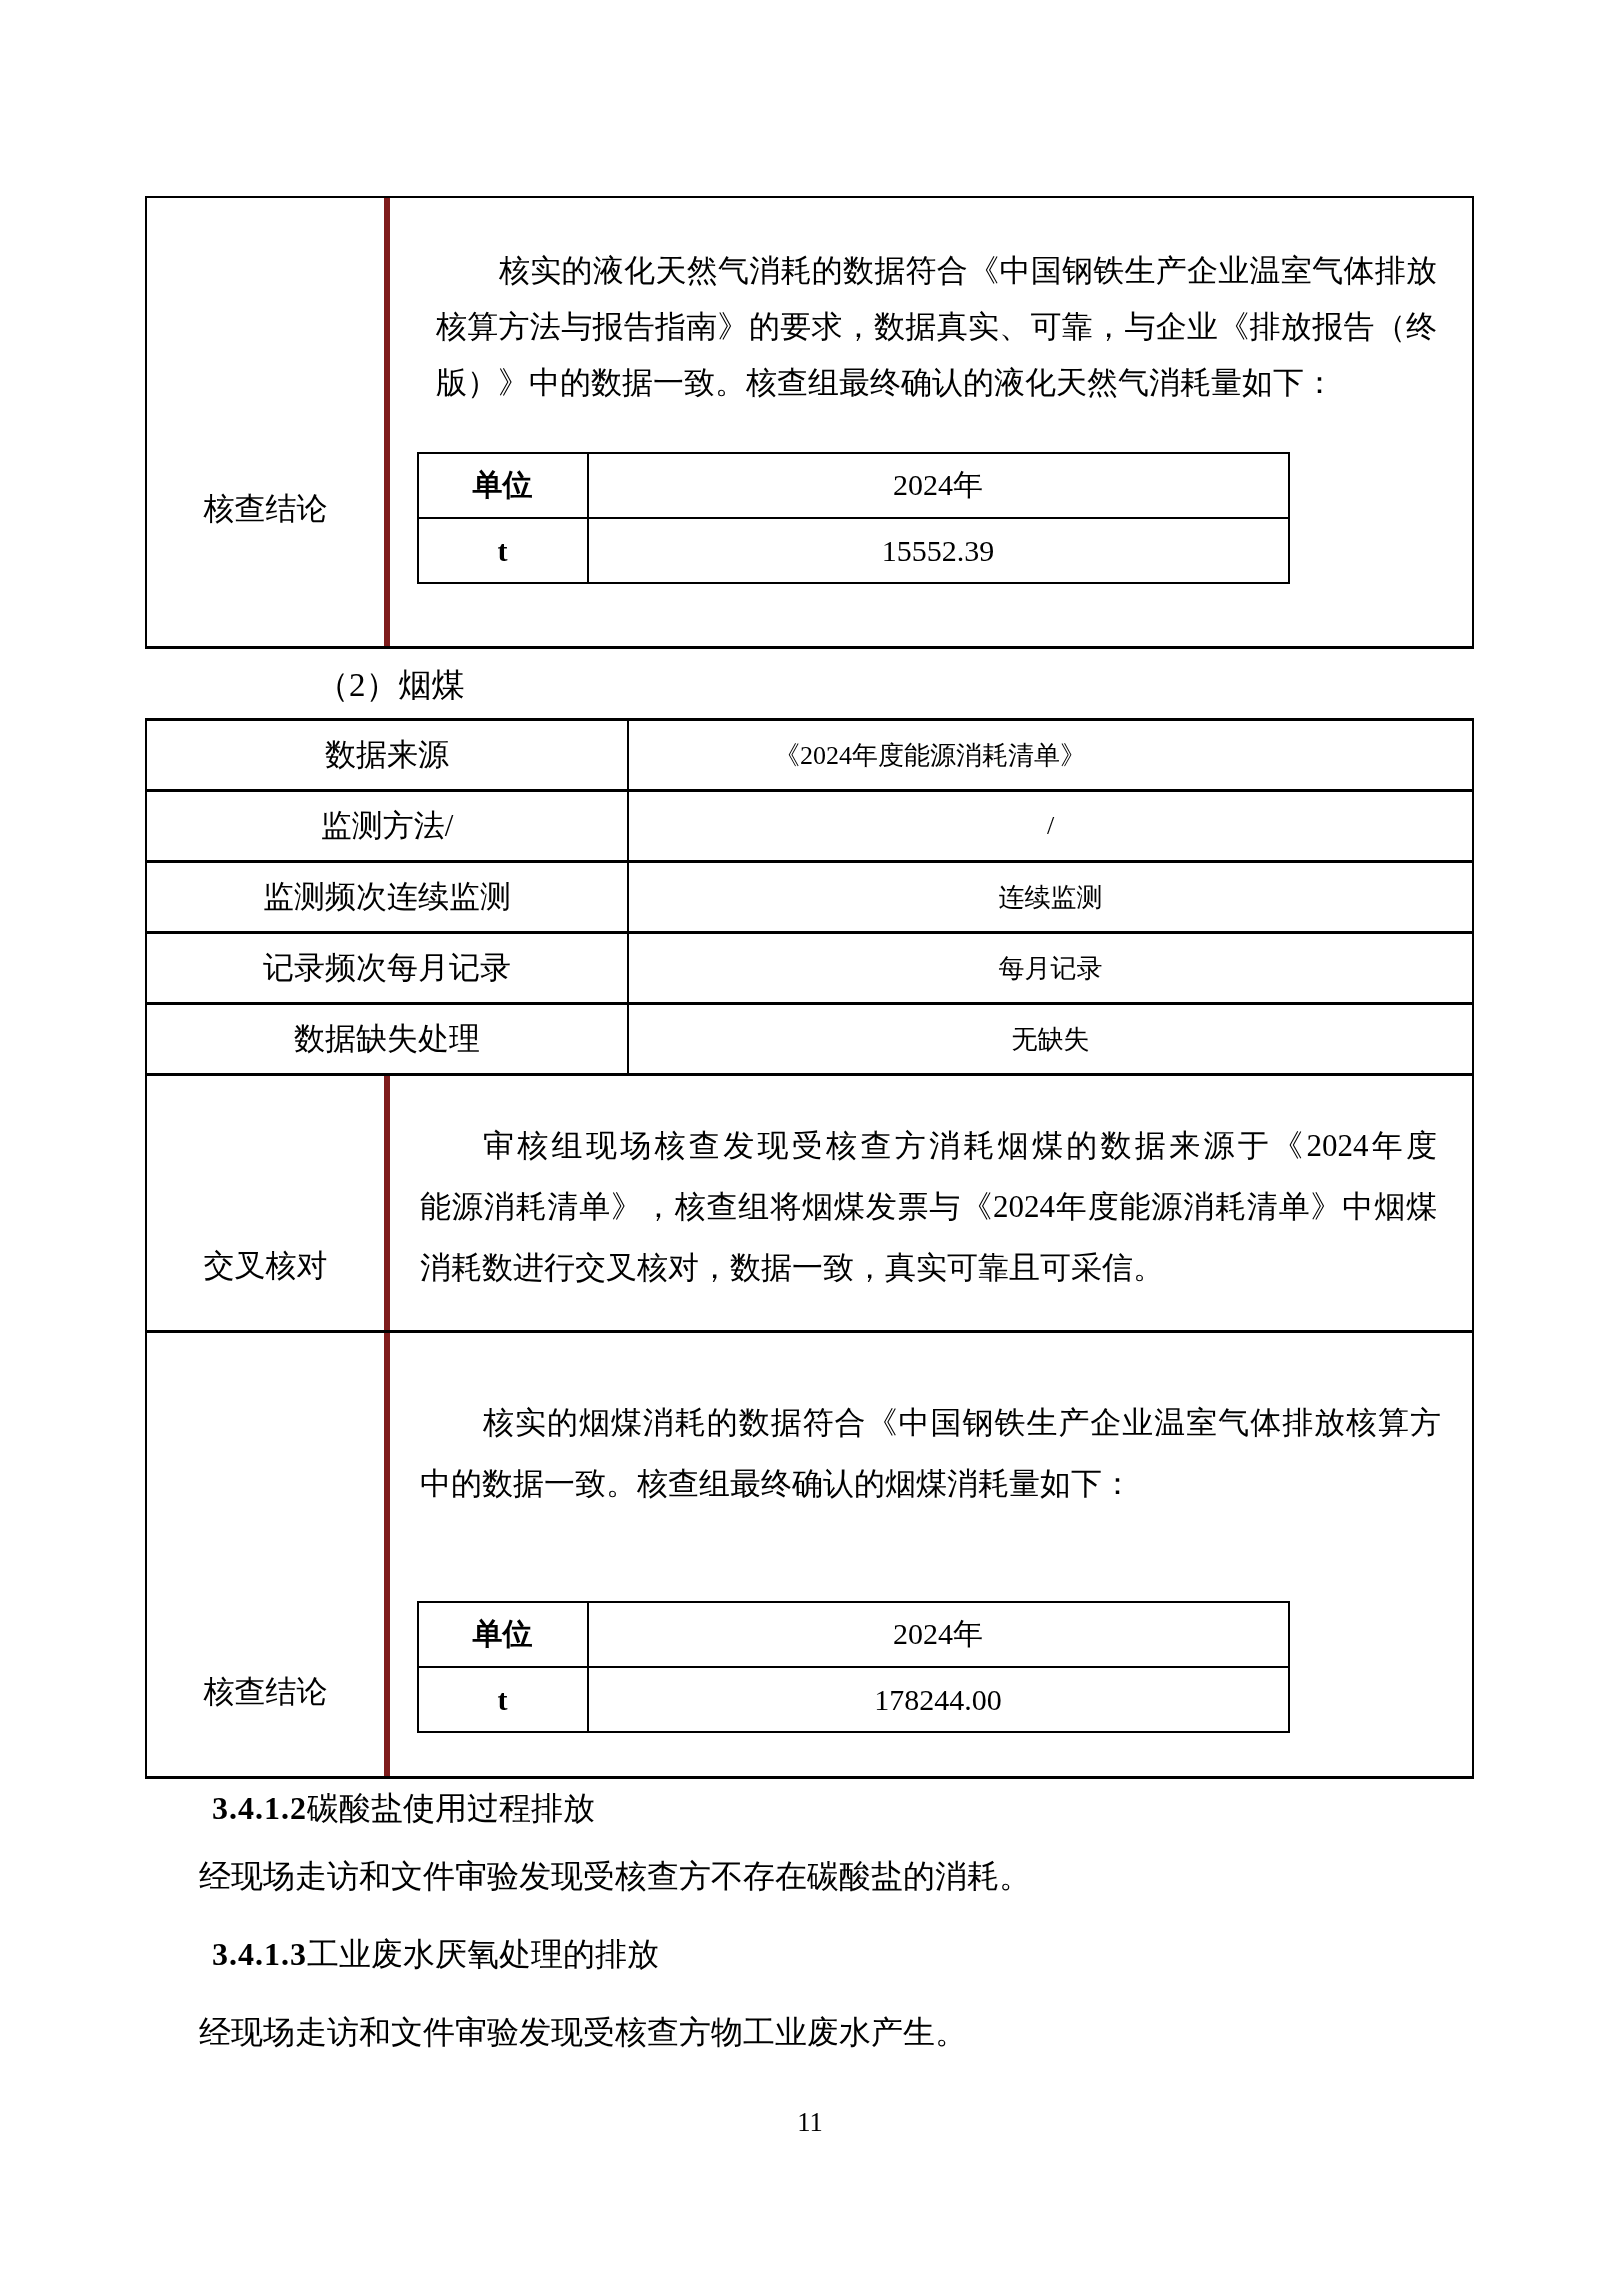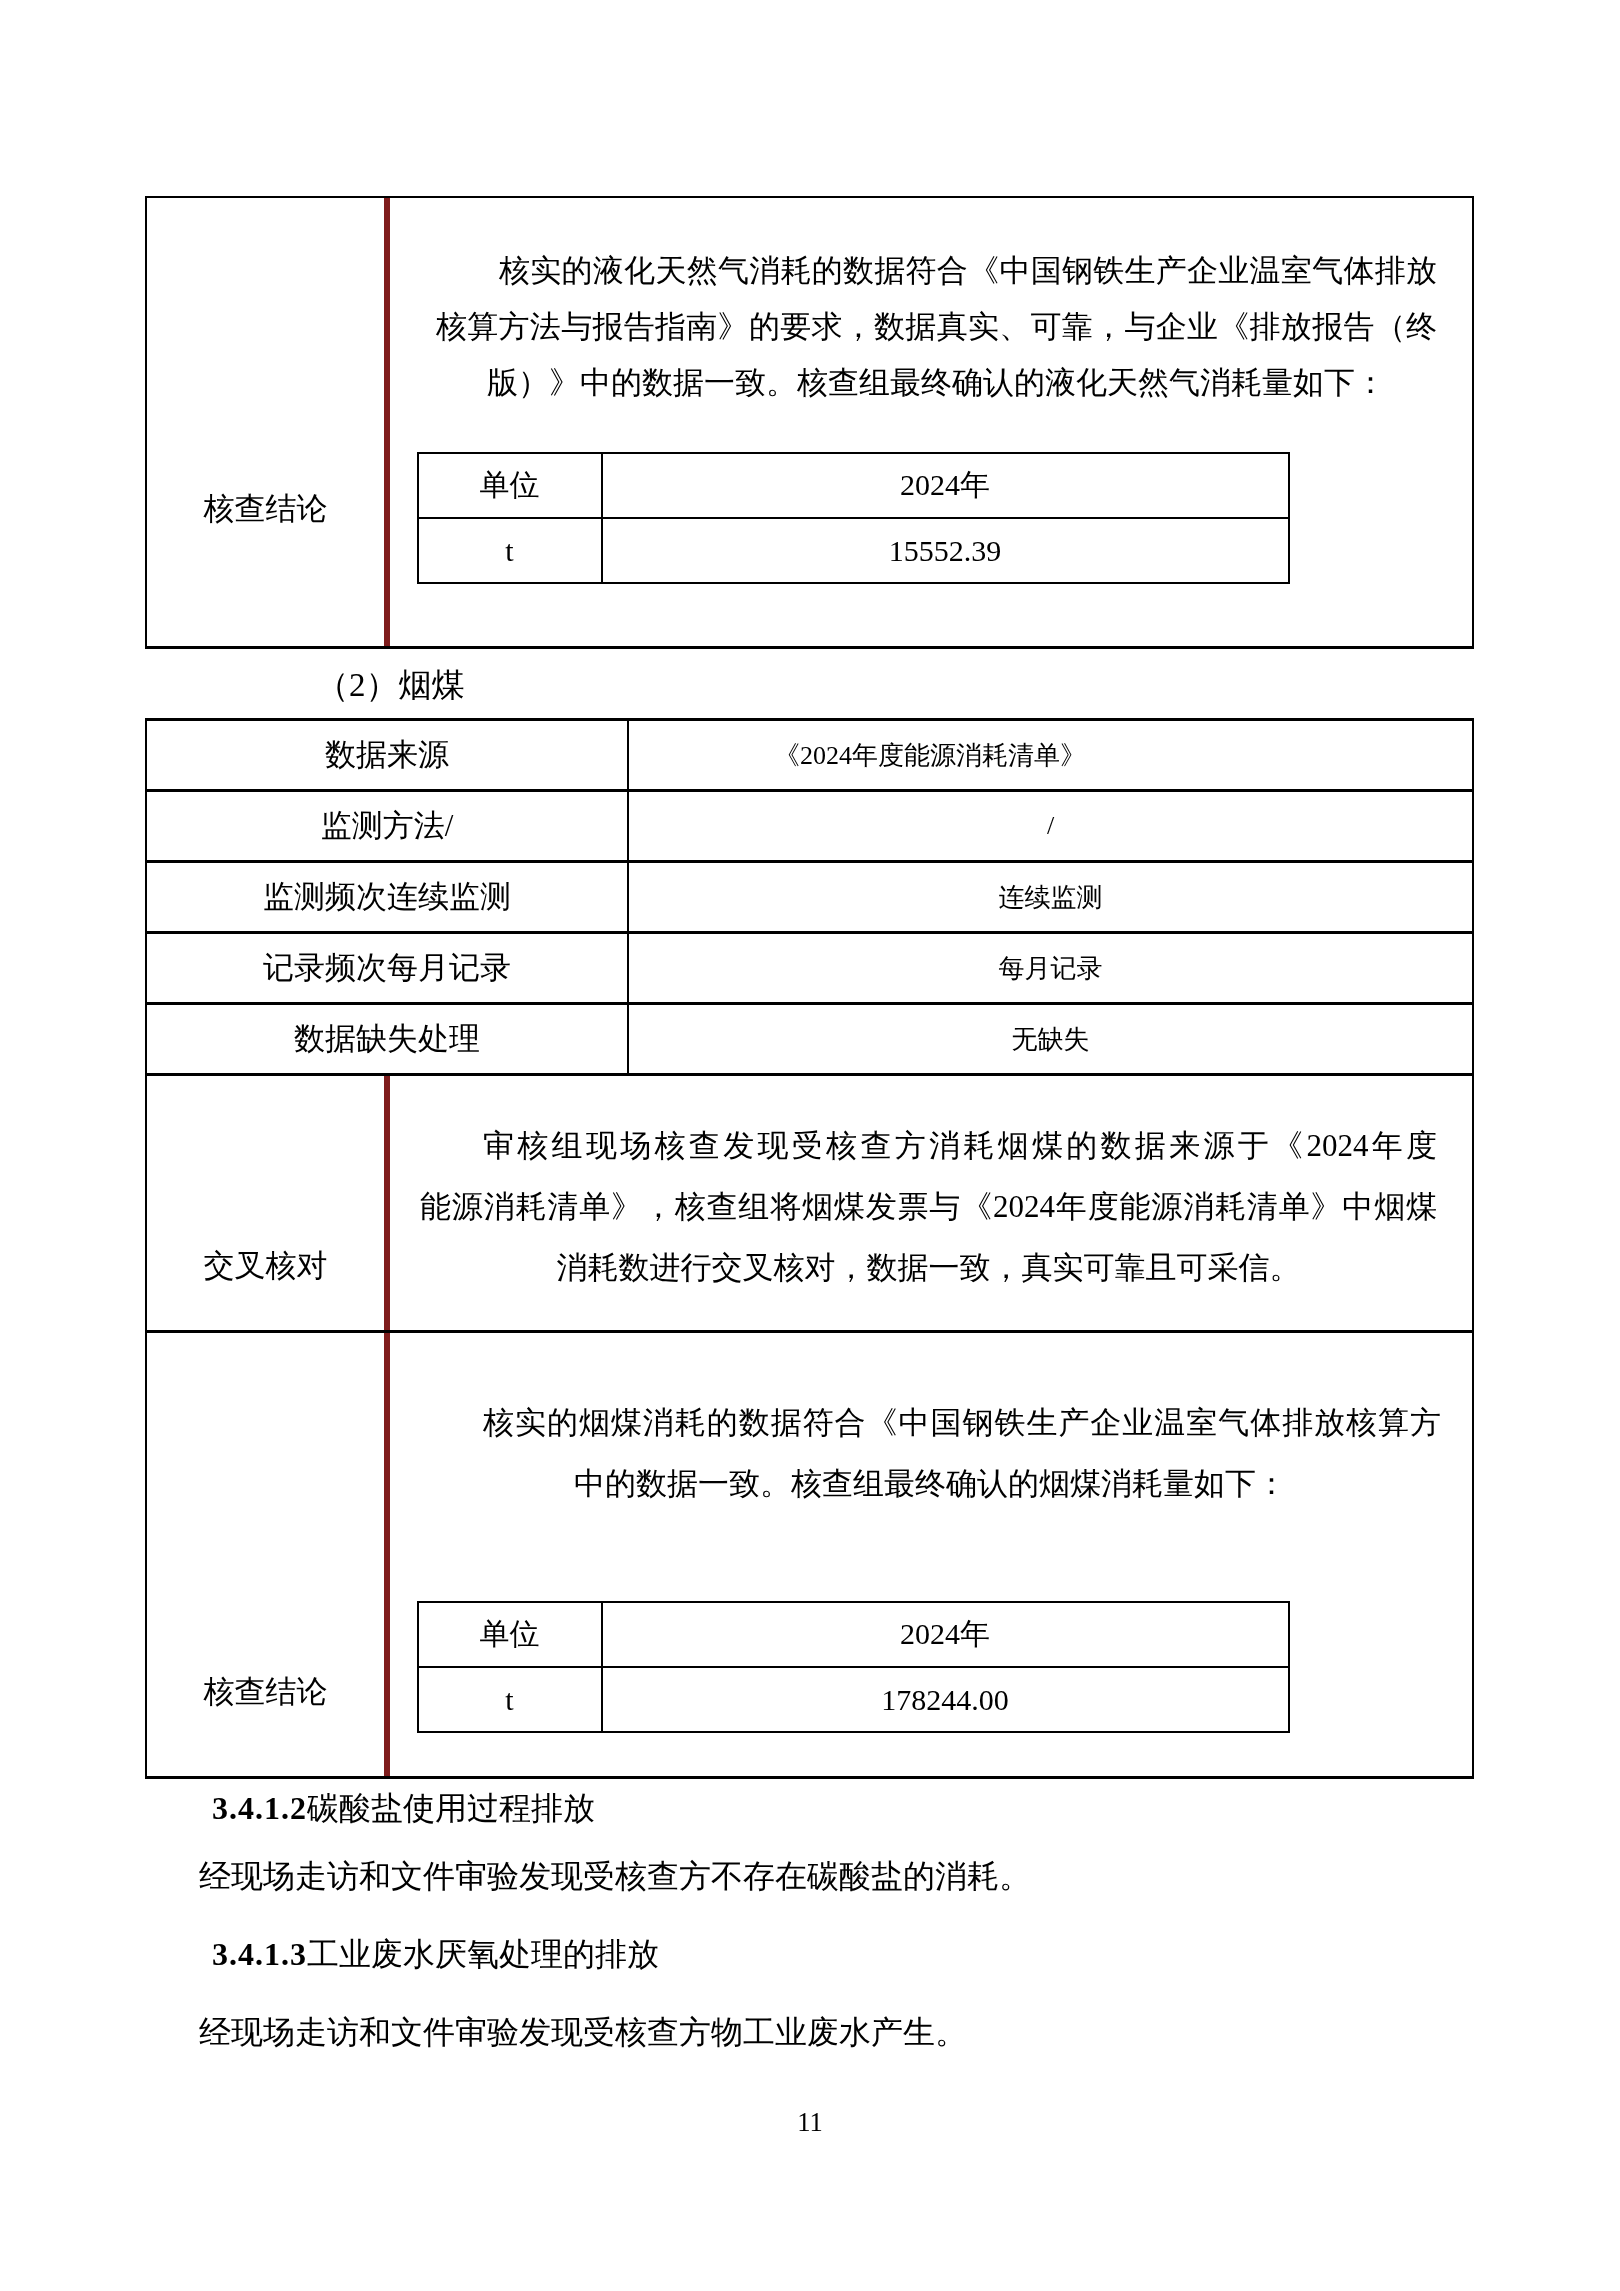--- a/index.html
+++ b/index.html
@@ -7,42 +7,42 @@
     position:relative;
     width:1620px;height:2292px;
     background:#ffffff;
     font-family:"Liberation Serif","DejaVu Serif",serif;
     color:#000;
     overflow:hidden;
   }
   .abs{position:absolute;}
   
   .tbl{box-sizing:border-box;background:#fff;}
-  .ln{line-height:56px;font-size:31px;text-align:center;}
+  .ln{line-height:56px;font-size:31px;}
   .jline{text-align:justify;text-align-last:justify;}
   .ind{text-indent:63px;}
   
   #table1{
     left:145px;top:196px;width:1329px;height:453px;
     border:2px solid #000;border-top:2.9px solid #000;border-bottom:3.9px solid #000;
     display:flex;
   }
   .label-col{position:relative;box-sizing:border-box;border-right:6px solid #7f1d1d;}
   #table1 .label-col{width:243px;}
   .cell-label{position:absolute;left:0;width:100%;text-align:center;font-size:31px;}
   #table1 .body-col{position:relative;flex:1;box-sizing:border-box;padding:45px 35px 0 46px;}
   
   .inner{
     position:absolute;left:26.5px;width:873px;box-sizing:border-box;
     border:2px solid #000;border-top:2.9px solid #000;
   }
   .ir{display:flex;height:65px;box-sizing:border-box;border-bottom:2px solid #000;}
   .ir.last{border-bottom:none;height:63px;}
   .ic{display:flex;align-items:center;justify-content:center;font-size:30px;}
-  .ic.unit{width:184px;box-sizing:border-box;border-right:2px solid #000;}
+  .ic.unit{width:170px;box-sizing:border-box;border-right:2px solid #000;font-weight:bold;}
   .ic.val{flex:1;}
   #table1 .inner{top:254px;}
   
   #heading-coal{left:316px;top:665px;font-size:33px;line-height:41px;}
   
   #table2{
     left:145px;top:718px;width:1329px;height:1061px;
     border:2px solid #000;border-top:3.9px solid #000;border-bottom:3.9px solid #000;
     display:flex;flex-direction:column;
   }

